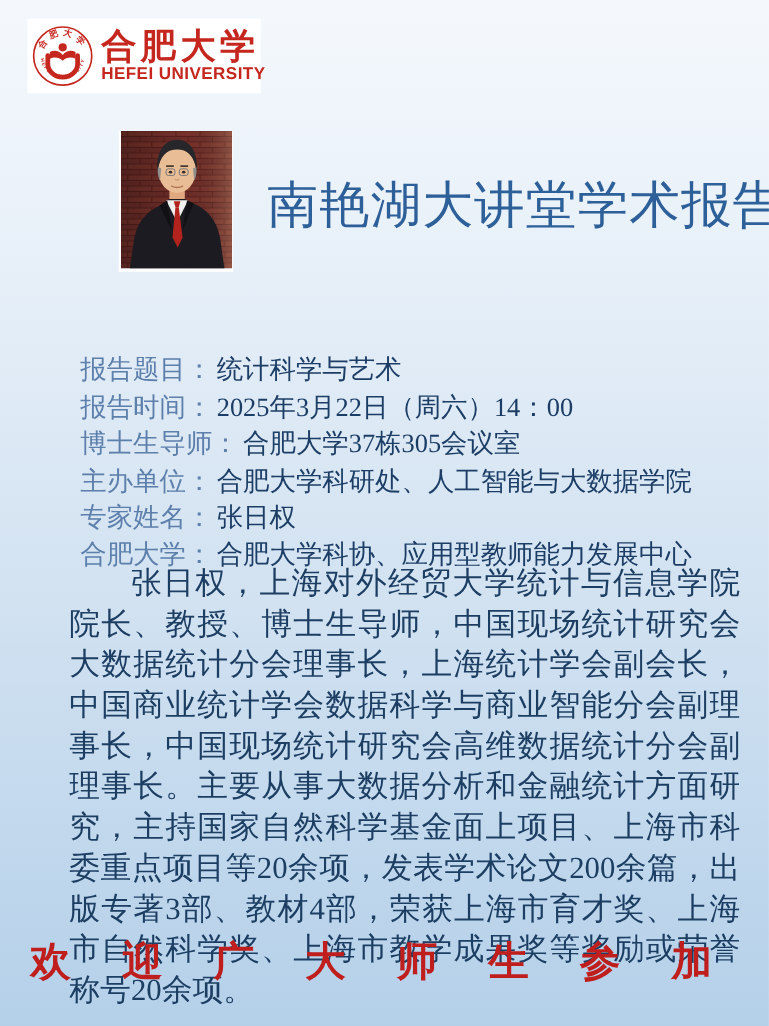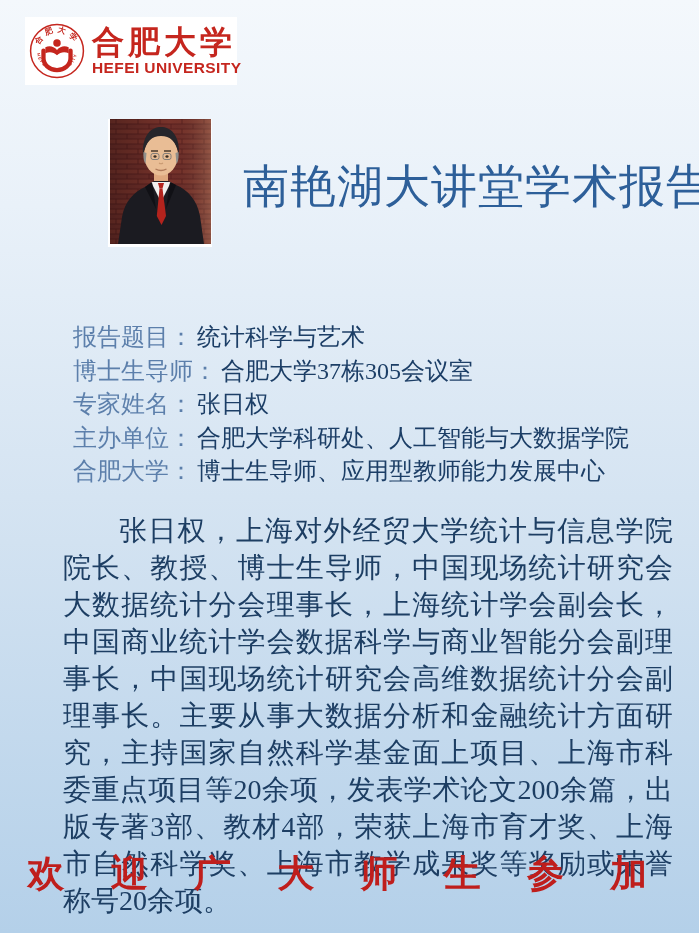--- a/index.html
+++ b/index.html
@@ -106,28 +106,31 @@
   </g>
 </svg>
 
 <div class="main-title">南艳湖大讲堂学术报告</div>
 
 <div class="info">
   <div class="row">
     <span class="lbl">报告题目：</span><span class="val">统计科学与艺术</span>
   </div>
   <div class="row">
+    <span class="lbl">报告时间：</span><span class="val">2025年3月22日（周六）14：00</span>
+  </div>
+  <div class="row">
     <span class="lbl">博士生导师：</span><span class="val">合肥大学37栋305会议室</span>
+  </div>
+  <div class="row">
+    <span class="lbl">主办单位：</span><span class="val">合肥大学科研处、人工智能与大数据学院</span>
   </div>
   <div class="row">
     <span class="lbl">专家姓名：</span><span class="val">张日权</span>
   </div>
   <div class="row">
-    <span class="lbl">主办单位：</span><span class="val">合肥大学科研处、人工智能与大数据学院</span>
-  </div>
-  <div class="row">
-    <span class="lbl">合肥大学：</span><span class="val">博士生导师、应用型教师能力发展中心</span>
+    <span class="lbl">合肥大学：</span><span class="val">合肥大学科协、应用型教师能力发展中心</span>
   </div>
 </div>
 
 <div class="bio">张日权，上海对外经贸大学统计与信息学院院长、教授、博士生导师，中国现场统计研究会大数据统计分会理事长，上海统计学会副会长，中国商业统计学会数据科学与商业智能分会副理事长，中国现场统计研究会高维数据统计分会副理事长。主要从事大数据分析和金融统计方面研究，主持国家自然科学基金面上项目、上海市科委重点项目等20余项，发表学术论文200余篇，出版专著3部、教材4部，荣获上海市育才奖、上海市自然科学奖、上海市教学成果奖等奖励或荣誉称号20余项。</div>
 
 <div class="footer">欢迎广大师生参加</div>
 
 </body></html>

